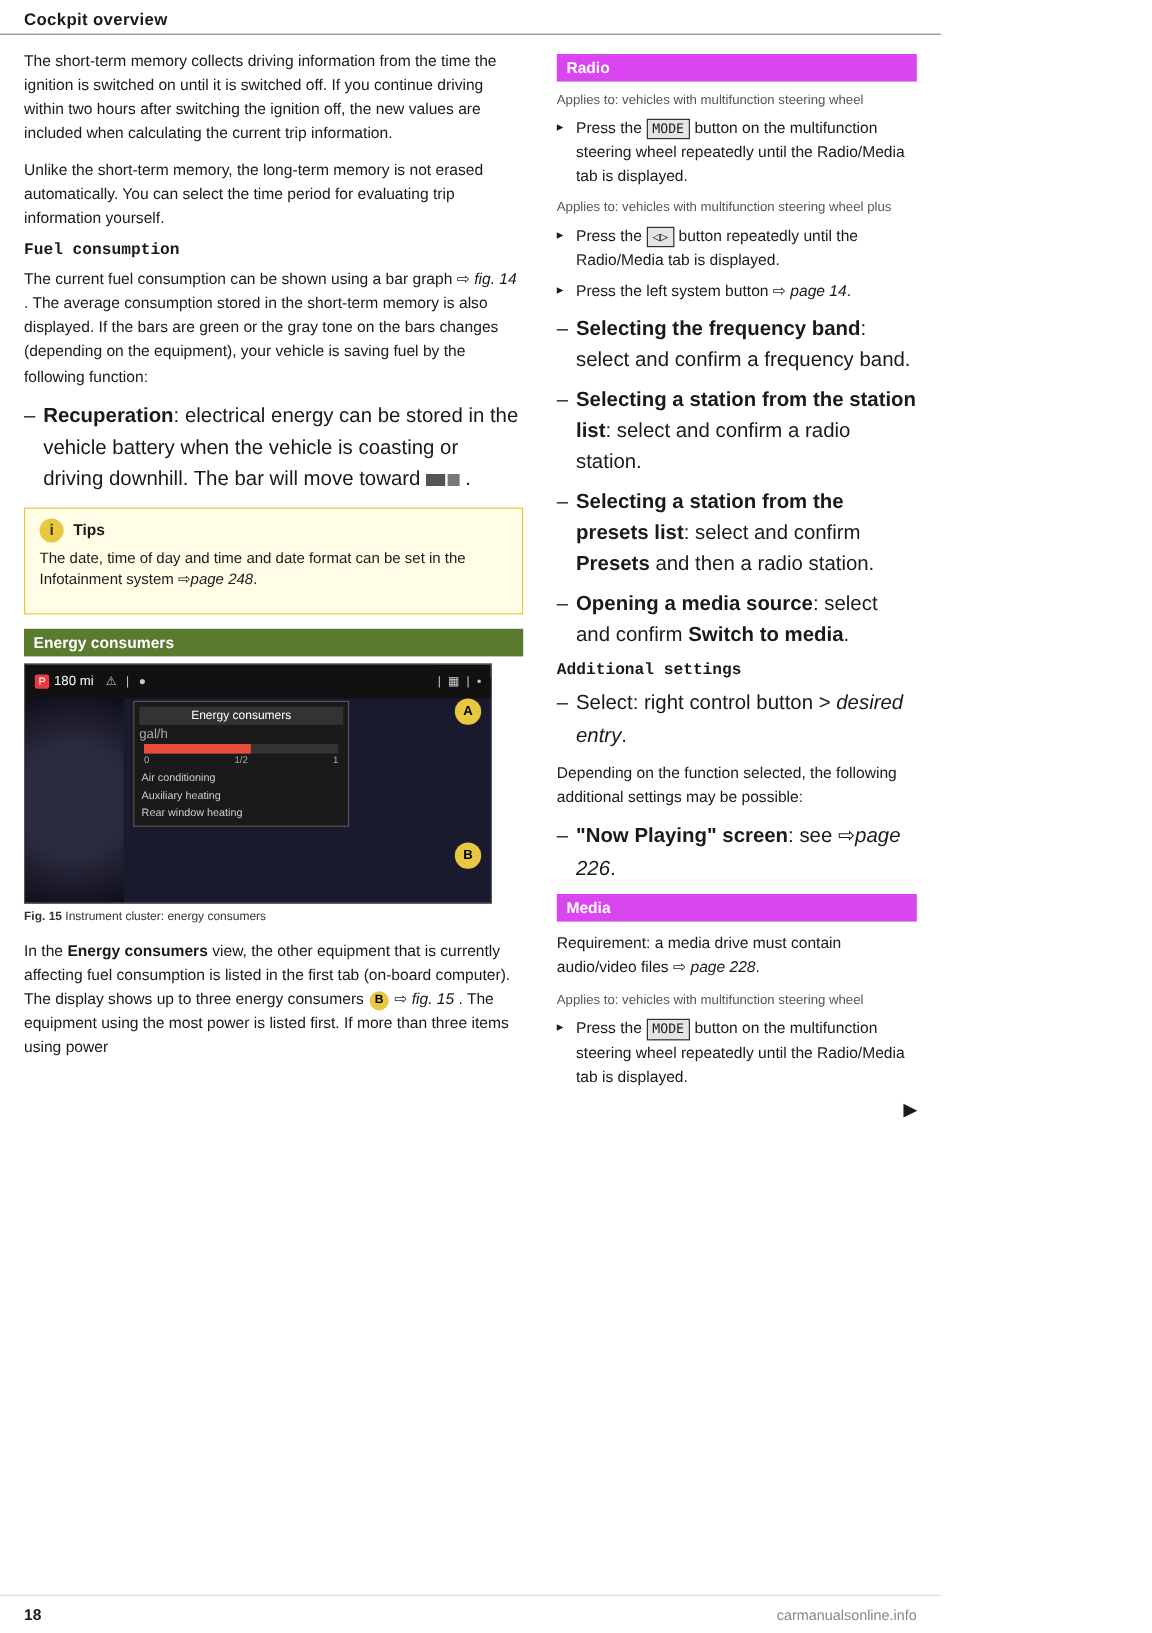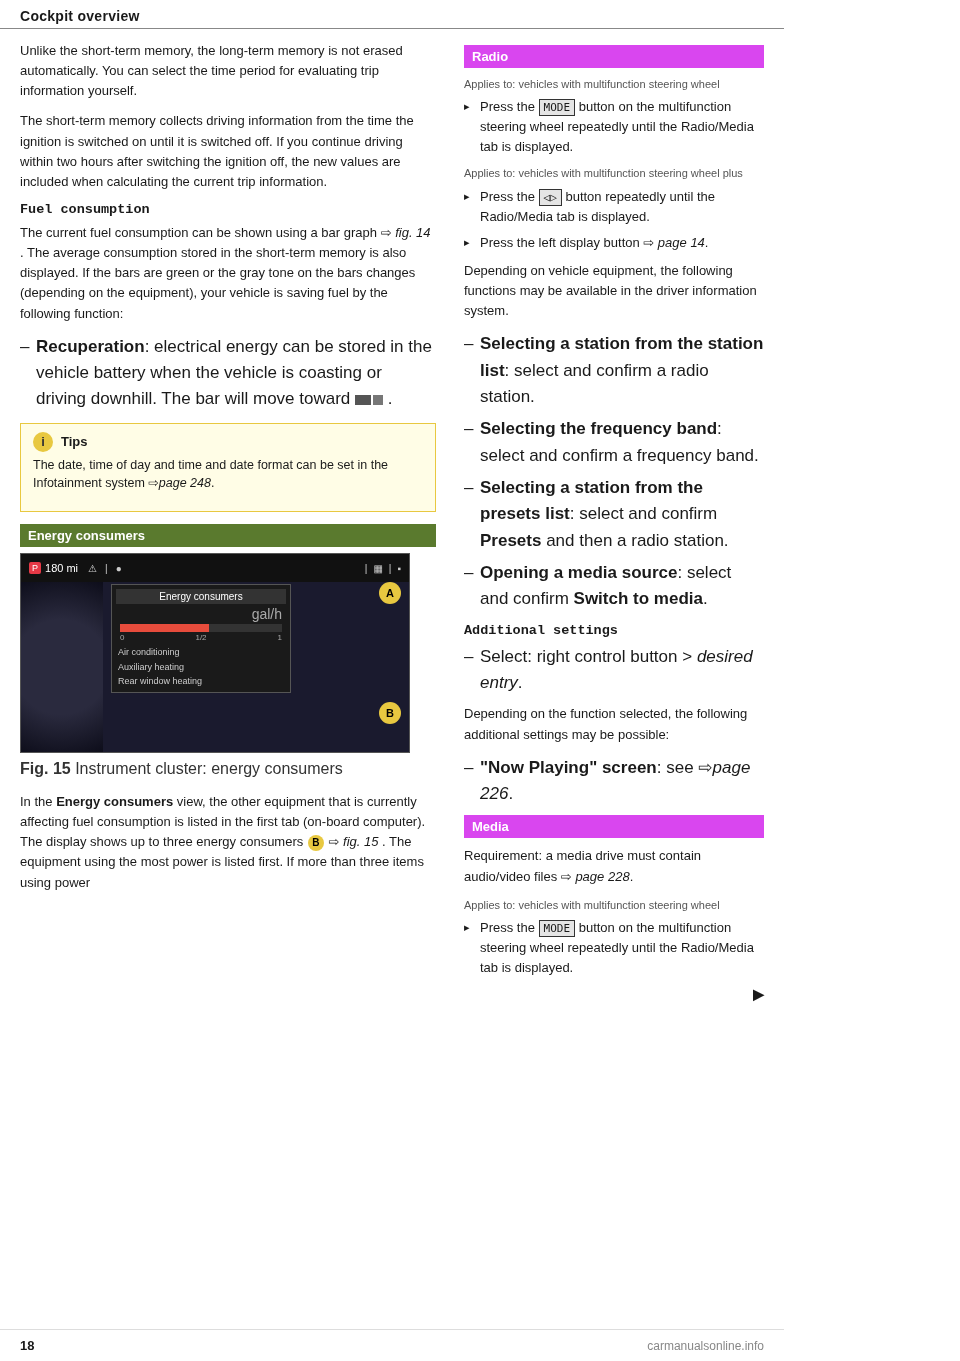--- a/index.html
+++ b/index.html
@@ -168,22 +168,22 @@
     .energy-panel-title {
       background: #333;
       color: #fff;
       font-size: 10px;
       text-align: center;
       padding: 2px;
       margin-bottom: 2px;
     }
     .energy-unit {
       color: #aaa;
-      font-size: 14px;
-      text-align: right;
+      font-size: 11px;
+      text-align: left;
       padding-right: 4px;
     }
     .energy-bar-container {
       margin: 2px 4px;
     }
     .energy-bar-bg {
       background: #333;
       height: 8px;
       width: 100%;
       position: relative;
@@ -231,21 +231,21 @@
       border-radius: 50%;
       background: #e8c840;
       color: #000;
       font-weight: bold;
       font-size: 11px;
       display: flex;
       align-items: center;
       justify-content: center;
     }
     .fig-caption {
-      font-size: 16px;
+      font-size: 10px;
       color: #333;
       margin-bottom: 10px;
     }
     .fig-caption strong {
       font-weight: bold;
     }
     .bullet-list {
       list-style: none;
       padding-left: 0;
       margin-bottom: 8px;
@@ -370,22 +370,22 @@
 <div class="page">
 
   <div class="header-bar">
     <h1>Cockpit overview</h1>
   </div>
 
   <div class="content-area">
 
     <div class="left-col">
 
+      <p>The short-term memory collects driving information from the time the ignition is switched on until it is switched off. If you continue driving within two hours after switching the ignition off, the new values are included when calculating the current trip information.</p>
       <p>Unlike the short-term memory, the long-term memory is not erased automatically. You can select the time period for evaluating trip information yourself.</p>
-      <p>The short-term memory collects driving information from the time the ignition is switched on until it is switched off. If you continue driving within two hours after switching the ignition off, the new values are included when calculating the current trip information.</p>
 
       <div class="section-heading">Fuel consumption</div>
 
       <p>
         <span>The current fuel consumption can be shown using a bar graph</span>
         <span> ⇨</span>
         <span><em>fig. 14</em></span>
         <span>. The average consumption stored in the short-term memory is also displayed. If the bars are green or the gray tone on the bars changes (depending on the equipment), your vehicle is saving fuel by the following function:</span>
       </p>
 
@@ -498,34 +498,33 @@
 
       <p class="applies-to">Applies to: vehicles with multifunction steering wheel plus</p>
 
       <ul class="arrow-bullet">
         <li>
           <span>Press the</span>
           <span class="mode-key">◁▷</span>
           <span>button repeatedly until the Radio/Media tab is displayed.</span>
         </li>
         <li>
-          <span>Press the left display button</span>
+          <span>Press the left system button</span>
           <span> ⇨</span>
           <em>page 14</em>.
         </li>
       </ul>
 
-      <p>Depending on vehicle equipment, the following functions may be available in the driver information system.</p>
 
       <ul class="bullet-list">
         <li>
+          <strong>Selecting the frequency band</strong>: select and confirm a frequency band.
+        </li>
+        <li>
           <strong>Selecting a station from the station list</strong>: select and confirm a radio station.
-        </li>
-        <li>
-          <strong>Selecting the frequency band</strong>: select and confirm a frequency band.
         </li>
         <li>
           <strong>Selecting a station from the presets list</strong>: select and confirm <strong>Presets</strong> and then a radio station.
         </li>
         <li>
           <strong>Opening a media source</strong>: select and confirm <strong>Switch to media</strong>.
         </li>
       </ul>
 
       <div class="section-heading">Additional settings</div>

